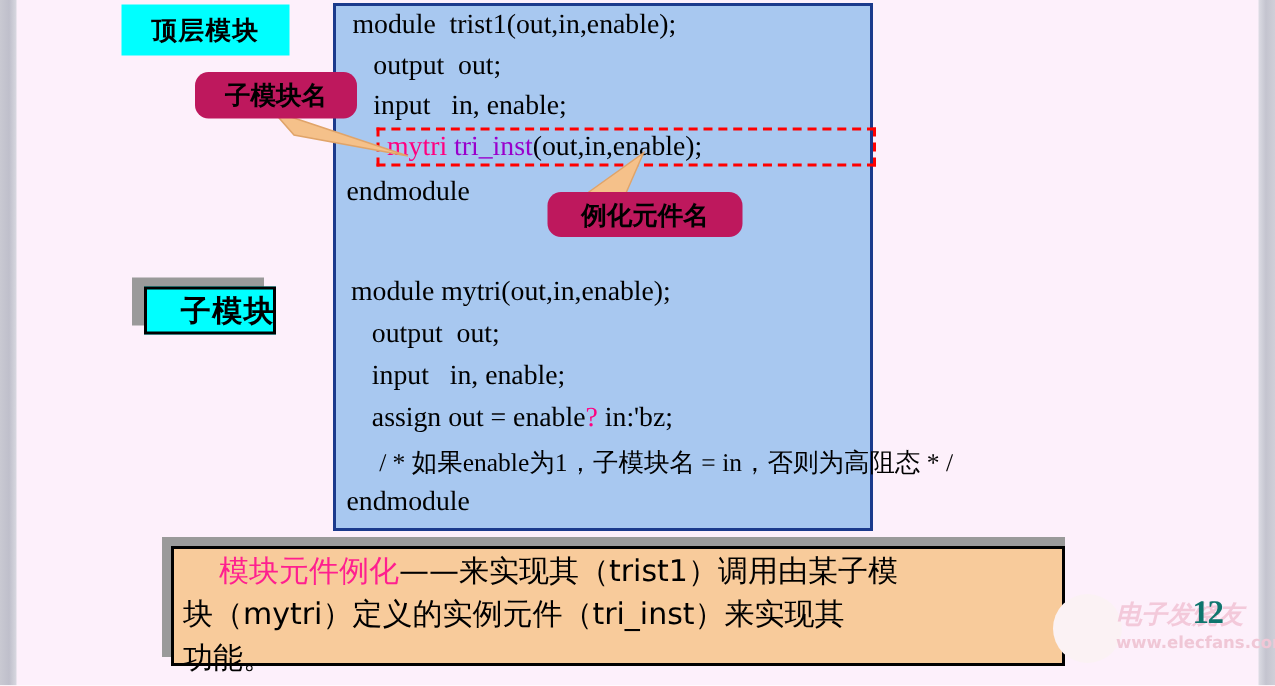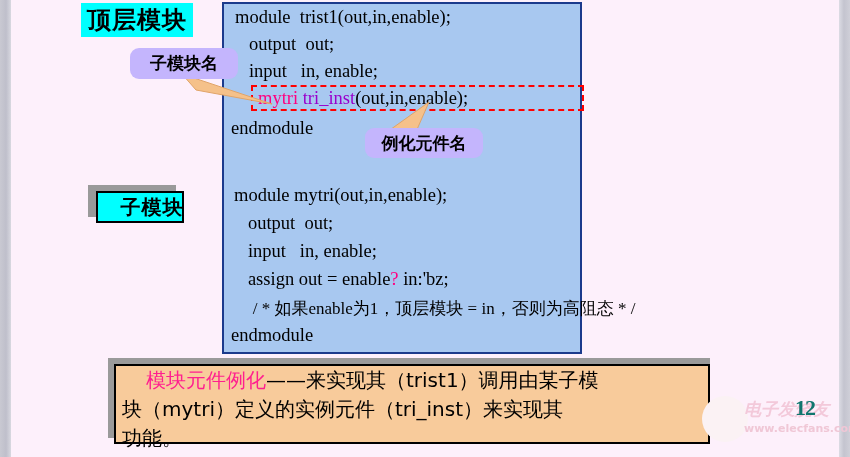--- a/index.html
+++ b/index.html
@@ -35,21 +35,21 @@
     font-weight: 700;
     letter-spacing: 1px;
     display: flex;
     align-items: center;
     justify-content: center;
     white-space: nowrap;
   }
   #top-module-box {
     left: 81px; top: 3px;
     width: 112px; height: 34px;
-    font-size: 24px;
+    font-size: 17px;
   }
   #sub-module-box {
     left: 96px; top: 191px;
     width: 88px; height: 32px;
     font-size: 20px;
     border: 2px solid #000000;
     box-sizing: border-box;
     padding-left: 24px;
   }
   #sub-module-shadow {
@@ -85,38 +85,38 @@
     position: absolute;
     left: 251px; top: 85px;
     width: 333px; height: 26px;
     border: 2px dashed #ff0000;
     box-sizing: border-box;
   }
 
   
   .callout {
     position: absolute;
-    background: #c4b5fd;
+    background: #be185d;
     border-radius: 9px;
     color: #000000;
     font-family: Liberation Mono, monospace;
     font-weight: 700;
     display: flex;
     align-items: center;
     justify-content: center;
     white-space: nowrap;
   }
   #callout-sub-name {
     left: 130px; top: 48px;
     width: 108px; height: 31px;
     font-size: 17px;
   }
   #callout-inst-name {
     left: 365px; top: 128px;
-    width: 118px; height: 30px;
+    width: 130px; height: 30px;
     font-size: 17px;
   }
   .tail { position: absolute; }
 
   
   #summary-shadow {
     position: absolute;
     left: 108px; top: 358px;
     width: 602px; height: 80px;
     background: #9a9a9a;
@@ -208,21 +208,21 @@
   <div id="inst-dashed-box"></div>
 
   <div class="code-line" style="left:258px; top:88px;"><span class="m-pink">mytri</span><span> </span><span class="m-purple">tri_inst</span><span>(out,in,enable);</span></div>
 
   <div class="code-line" style="left:231px; top:118px;">endmodule</div>
 
   <div class="code-line" style="left:234px; top:185px;">module mytri(out,in,enable);</div>
   <div class="code-line" style="left:234px; top:213px;">   output  out;</div>
   <div class="code-line" style="left:234px; top:241px;">   input   in, enable;</div>
   <div class="code-line" style="left:234px; top:269px;"><span>   assign out = enable</span><span class="m-pink">?</span><span> in:'bz;</span></div>
-  <div class="code-line" style="left:240px; top:297px; font-size:17px;">   / * 如果enable为1，顶层模块 = in，否则为高阻态 * /</div>
+  <div class="code-line" style="left:240px; top:297px; font-size:17px;">   / * 如果enable为1，子模块名 = in，否则为高阻态 * /</div>
   <div class="code-line" style="left:231px; top:325px;">endmodule</div>
 
   <svg class="tail" style="left:180px; top:70px;" width="110" height="38" viewBox="0 0 110 38">
     <polygon points="2,4 92,34 16,20" fill="#f5c18a" stroke="#e0a469" stroke-width="1"></polygon>
   </svg>
   <div class="callout" id="callout-sub-name">子模块名</div>
 
   <svg class="tail" style="left:385px; top:100px;" width="80" height="40" viewBox="0 0 80 40">
     <polygon points="2,32 44,2 30,34" fill="#f5c18a" stroke="#e0a469" stroke-width="1"></polygon>
   </svg>

